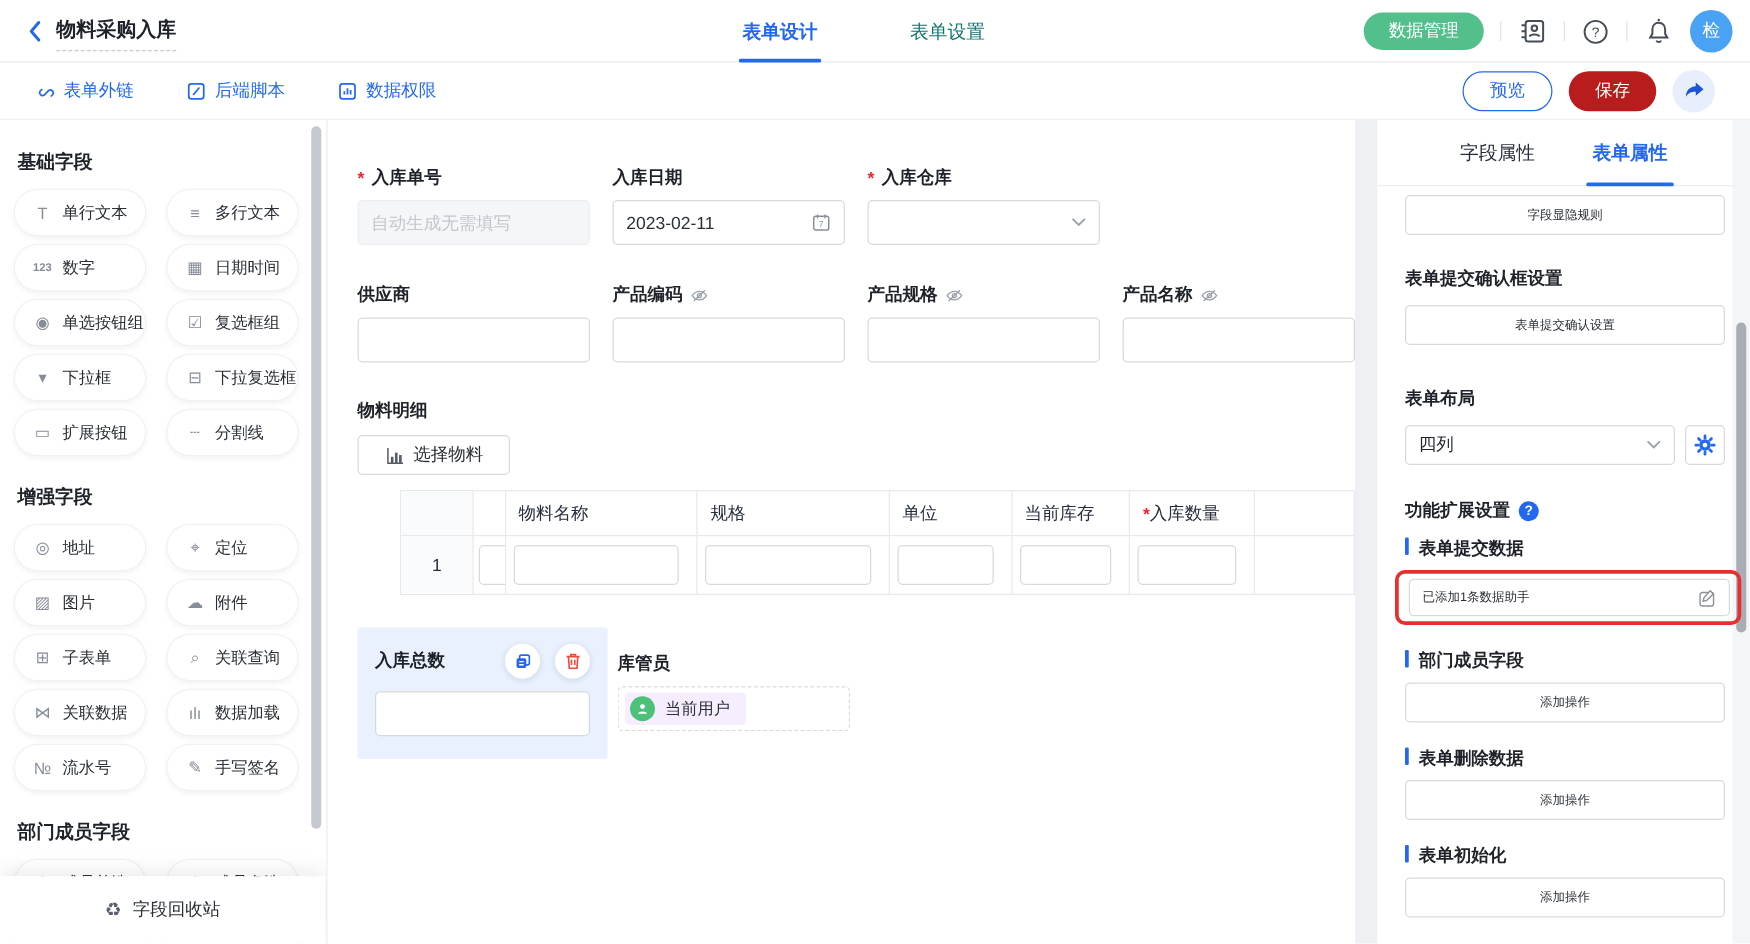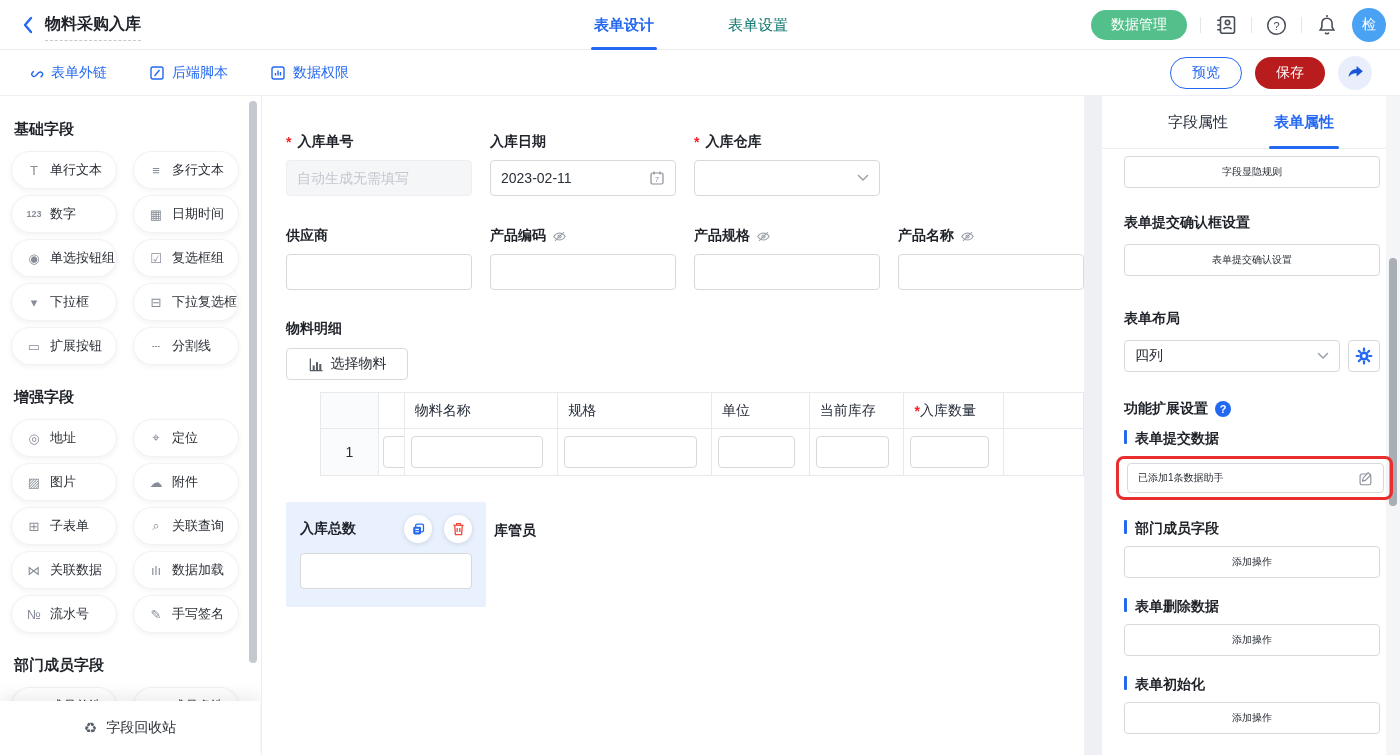--- a/index.html
+++ b/index.html
@@ -430,20 +430,31 @@
                   <path d="M4 4.5l.7 10h6.6l.7-10"></path>
                   <path d="M6.6 7.3v4.5M9.4 7.3v4.5"></path>
                 </svg>
             </button>
           </div>
         </div>
         <input class="total-input" style="">
       </div>
       <div class="keeper">
         <div class="flabel">库管员</div>
+        <div class="dashed-box">
+          <span class="user-tag">
+            <span class="tag-avatar">
+              <svg width="12" height="12" viewBox="0 0 16 16">
+                  <circle cx="8" cy="5.7" r="2.6" fill="#fff"></circle>
+                  <path d="M3.2 13.2c.8-2.9 8.8-2.9 9.6 0z" fill="#fff"></path>
+                </svg>
+            </span>
+            <span>当前用户</span>
+          </span>
+        </div>
       </div>
     </div>
   </section>
 
   <div class="gap-strip"></div>
 
   <aside class="panel">
     <div class="ptabs">
       <span class="ptab">字段属性</span>
       <span class="ptab active">表单属性</span>

